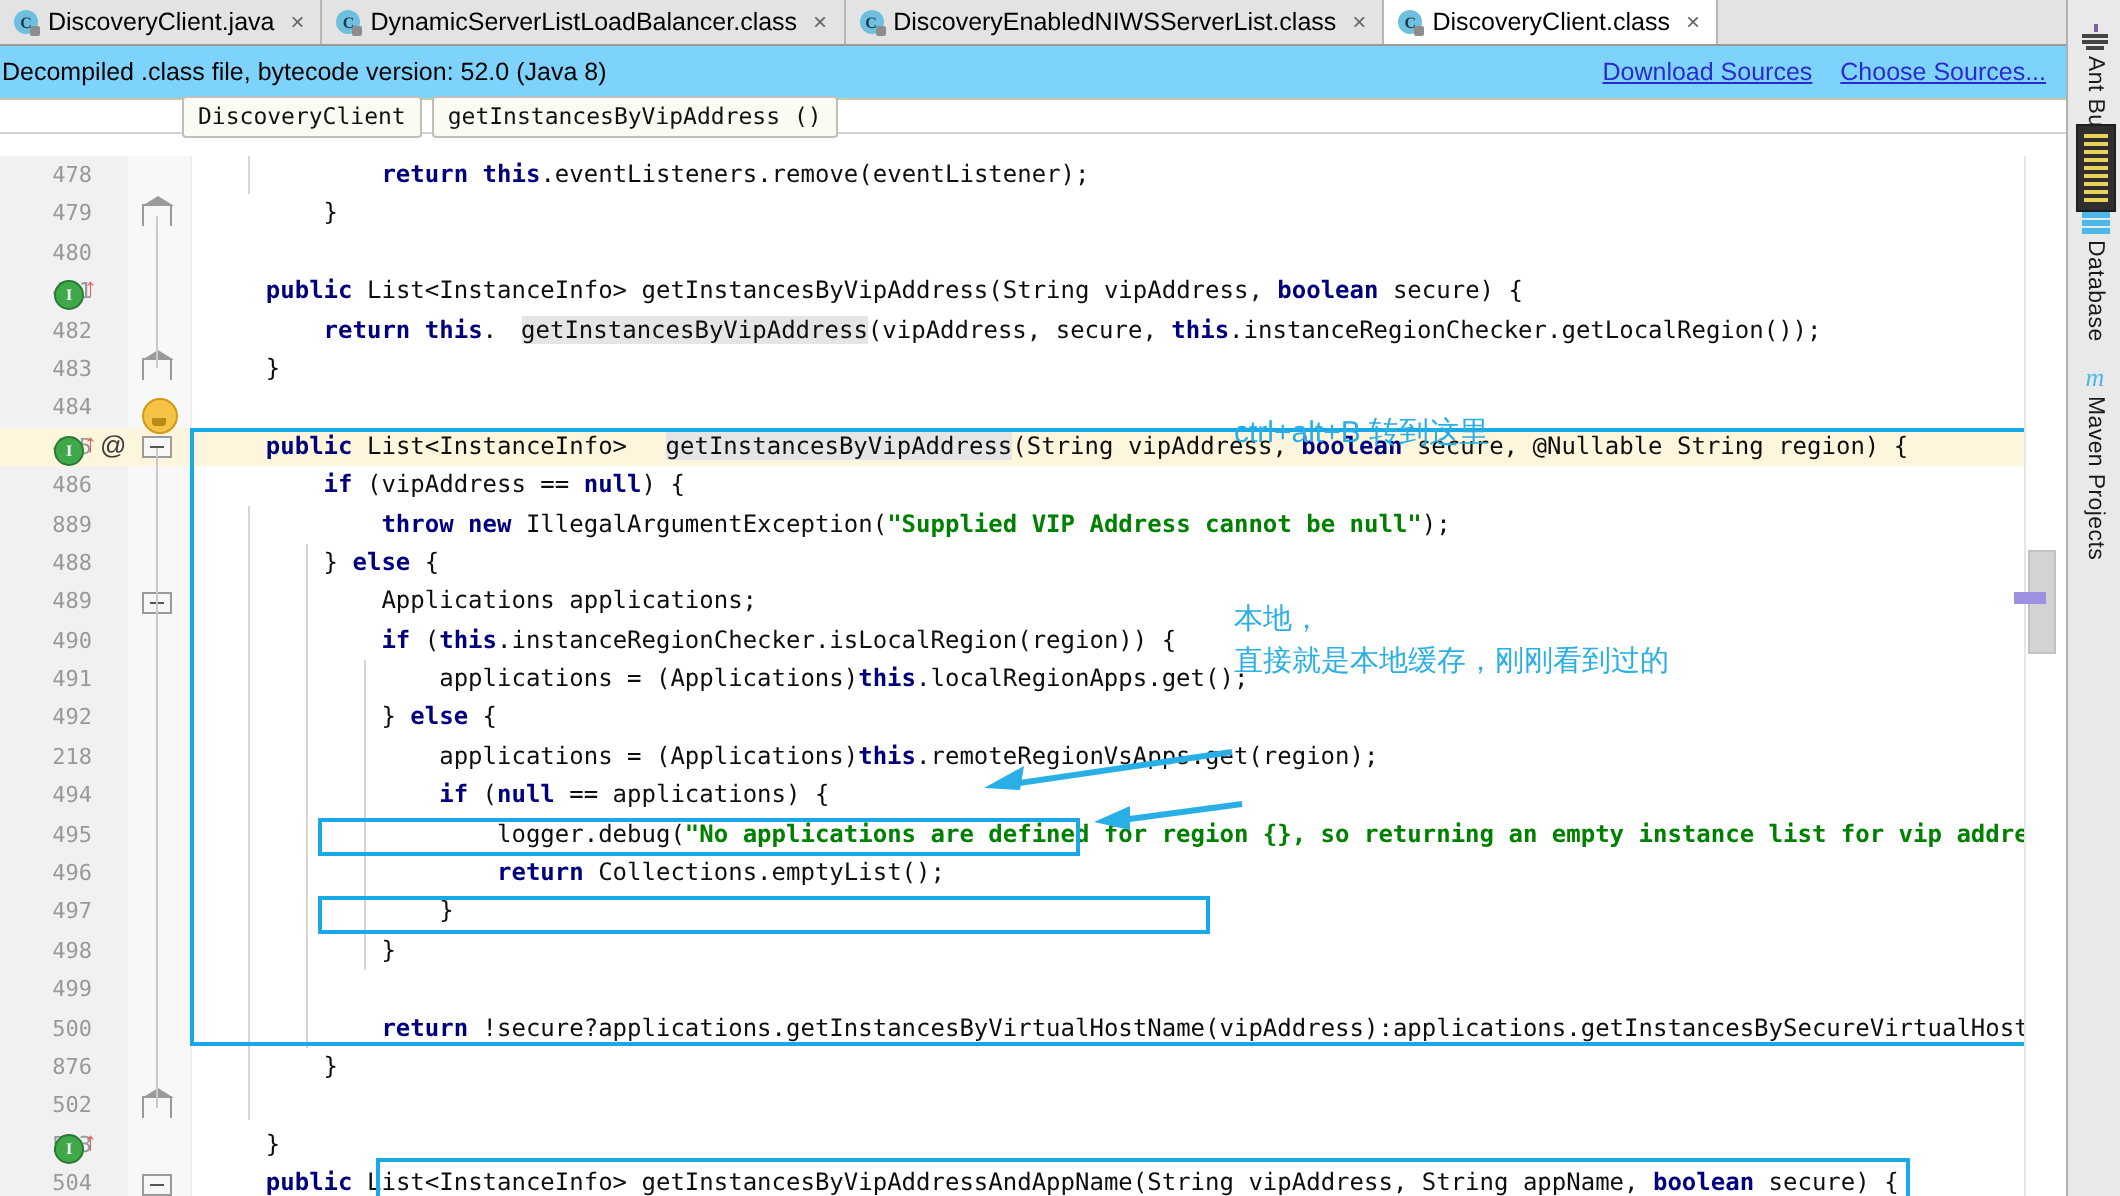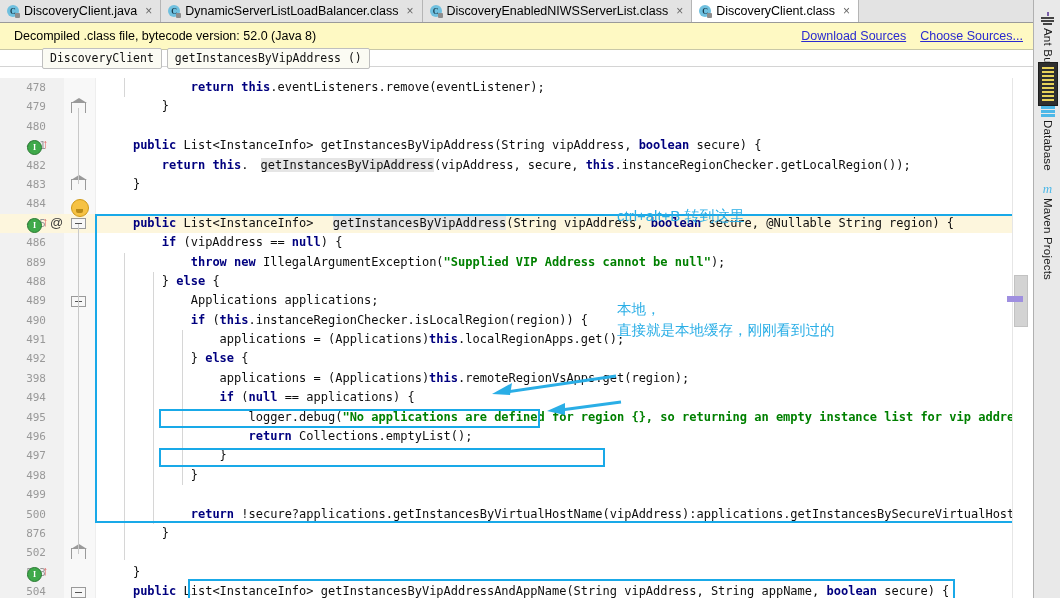--- a/index.html
+++ b/index.html
@@ -38,34 +38,34 @@
   }
   .tab-ico::after{
     content:"";position:absolute;right:-1px;bottom:-1px;
     width:5px;height:5px;background:#8d8d8d;border-radius:1px;
   }
   .tab-close{color:#666;font-size:12px;margin-left:3px;}
 
   
   .notice{
     position:absolute;left:0;top:23px;width:1033px;height:27px;
-    background:#fef9c3;border-bottom:1px solid #c8c8a8;
+    background:#7dd3fc;border-bottom:1px solid #c8c8a8;
     display:flex;align-items:center;
-    padding:0 10px 0 14px;box-sizing:border-box;
+    padding:0 10px 0 1px;box-sizing:border-box;
     font-size:12.5px;
   }
   .notice-text{flex:1;}
   .notice-links{display:flex;gap:14px;}
   .notice-links a{color:#2a2ad0;text-decoration:underline;cursor:pointer;font-size:12.5px;}
 
   
   .crumbbar{
     position:absolute;left:0;top:51px;width:1033px;height:16px;
     background:#ffffff;border-bottom:1px solid #d4d4d4;
-    display:flex;align-items:center;padding-left:42px;gap:5px;box-sizing:border-box;
+    display:flex;align-items:center;padding-left:91px;gap:5px;box-sizing:border-box;
   }
   .crumb{
     border:1px solid #bfbfbf;border-radius:2px;
     background:#fbfbf3;
     padding:2px 7px 3px;
     font-family:"DejaVu Sans Mono",monospace;
     font-size:11.5px;color:#111;cursor:default;
   }
 
   
@@ -342,21 +342,21 @@
           <div class="lnum">491</div>
           <div class="code">                applications = (Applications)<span class="kw">this</span>.localRegionApps.get();</div>
         </div>
         <div class="row">
           <div class="rowbg"></div>
           <div class="lnum">492</div>
           <div class="code">            } <span class="kw">else</span> {</div>
         </div>
         <div class="row">
           <div class="rowbg"></div>
-          <div class="lnum">398</div>
+          <div class="lnum">218</div>
           <div class="code">                applications = (Applications)<span class="kw">this</span>.remoteRegionVsApps.get(region);</div>
         </div>
         <div class="row">
           <div class="rowbg"></div>
           <div class="lnum">494</div>
           <div class="code">                <span class="kw">if</span> (<span class="kw">null</span> == applications) {</div>
         </div>
         <div class="row">
           <div class="rowbg"></div>
           <div class="lnum">495</div>

